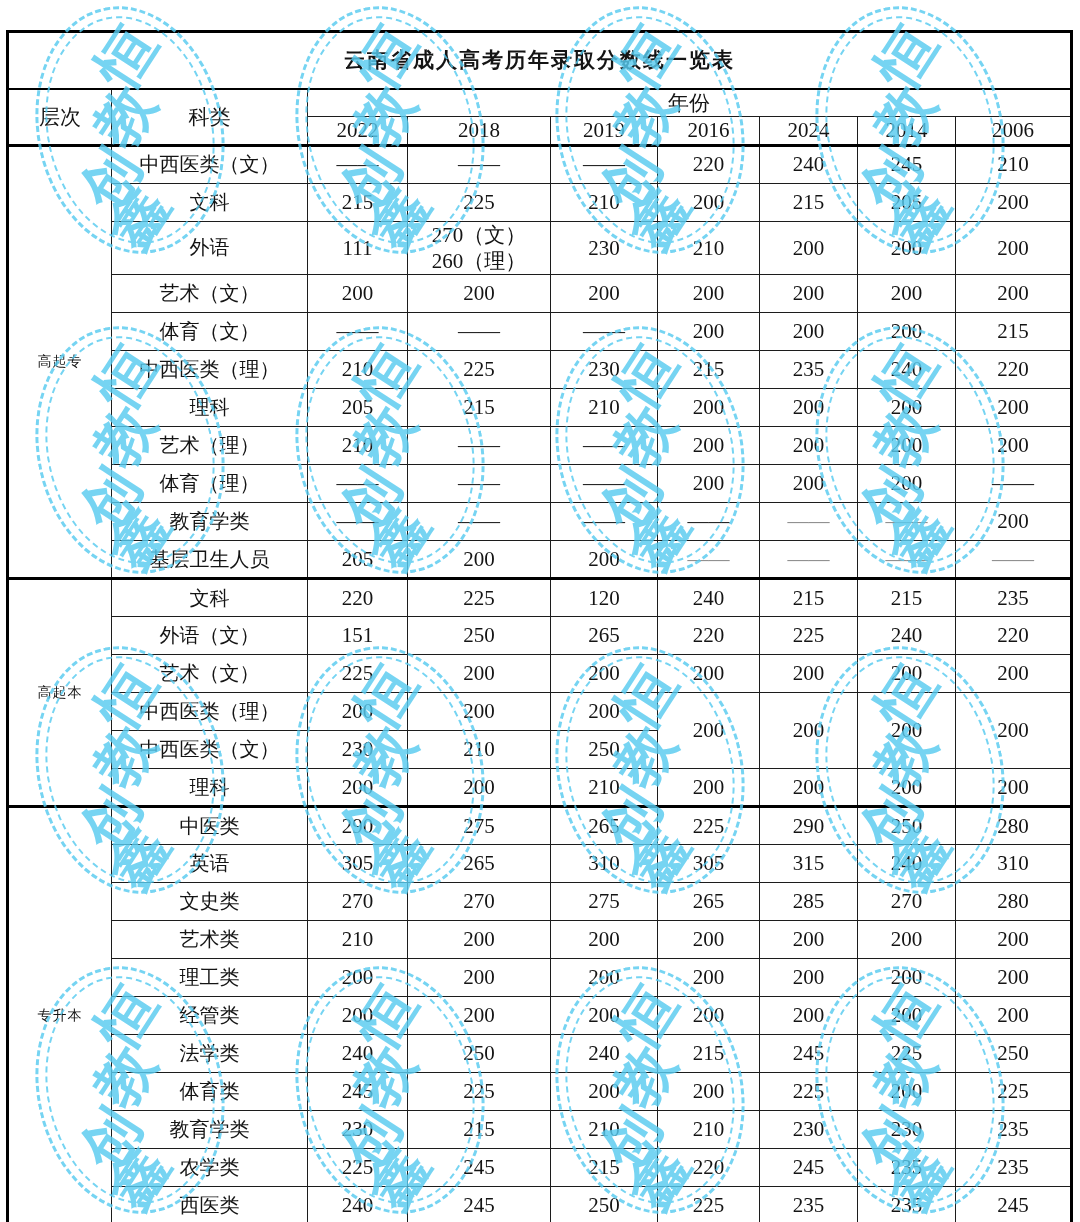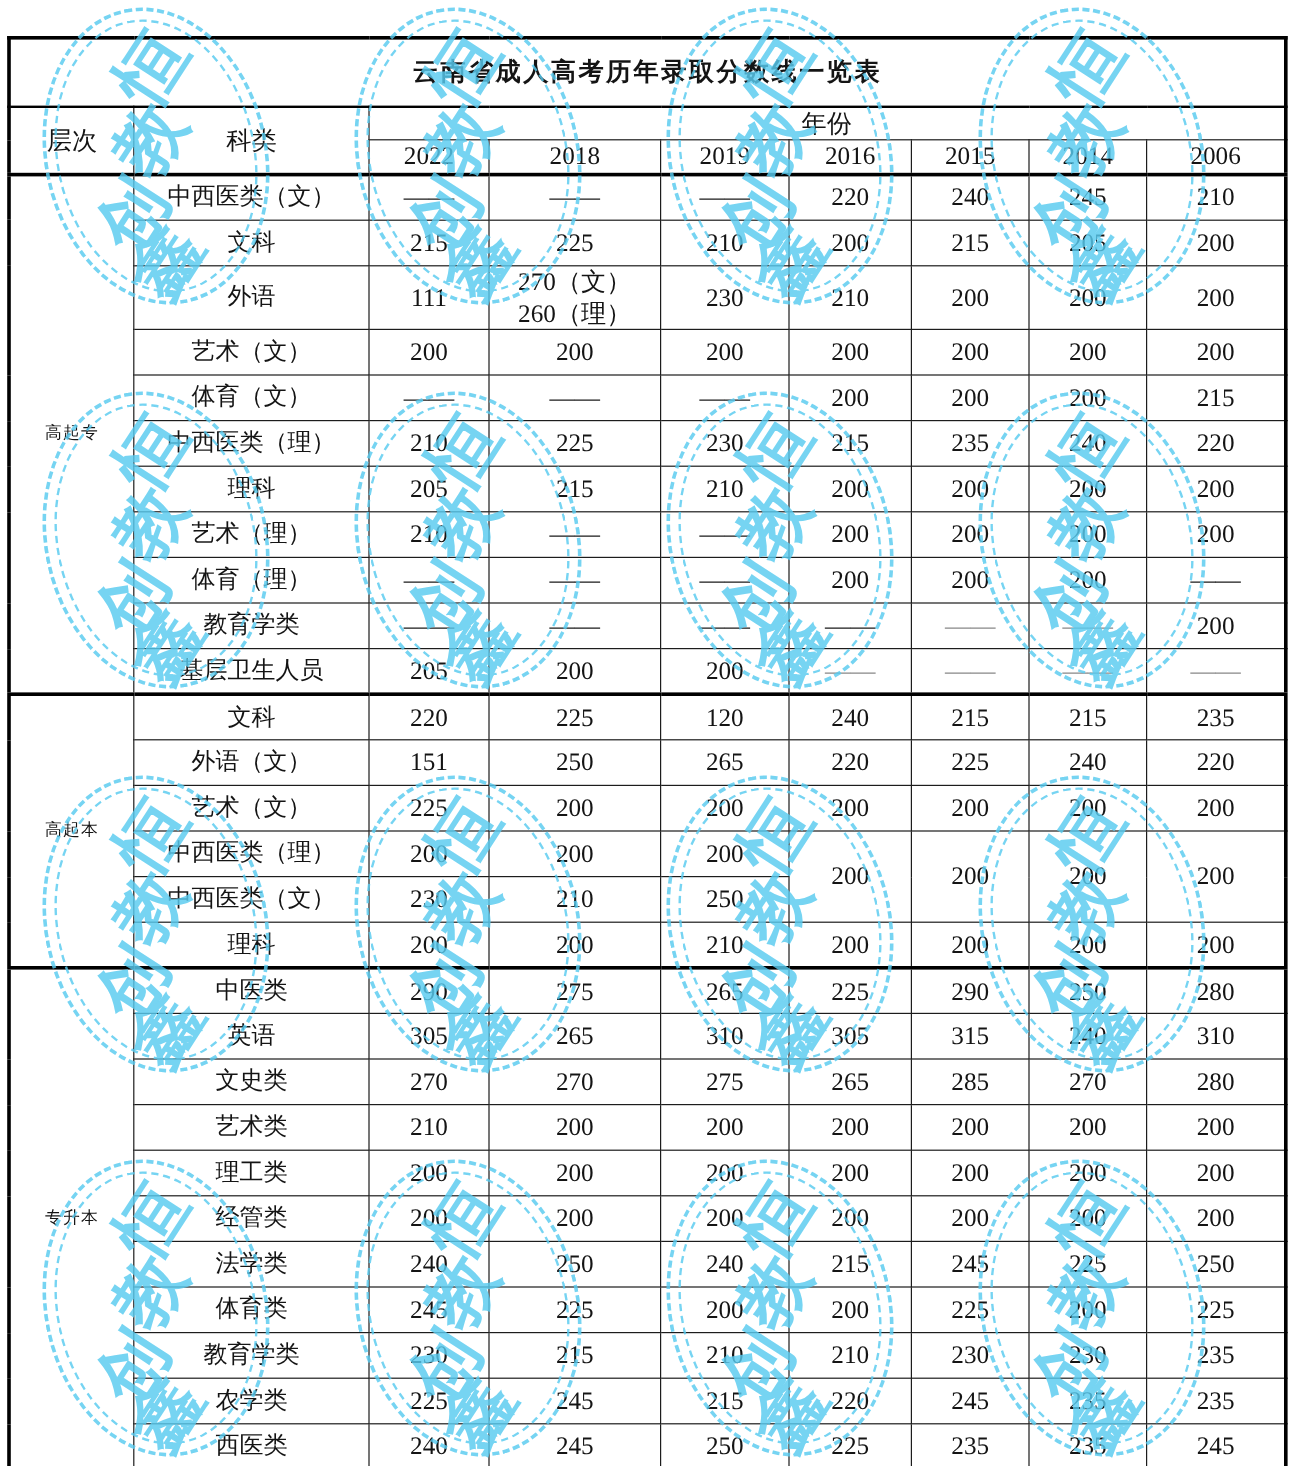--- a/index.html
+++ b/index.html
@@ -107,21 +107,21 @@
       <tr>
         <td class="corner-cell" rowspan="2">层次</td>
         <td class="corner-cell" rowspan="2">科类</td>
         <td class="year-label-cell" colspan="7">年份</td>
       </tr>
       <tr class="years-row">
         <td class="year-cell">2022</td>
         <td class="year-cell">2018</td>
         <td class="year-cell">2019</td>
         <td class="year-cell">2016</td>
-        <td class="year-cell">2015</td>
+        <td class="year-cell">2024</td>
         <td class="year-cell">2014</td>
         <td class="year-cell">2006</td>
       </tr>
     </thead>
     <tbody>
         <tr class="section-start">
           <td class="level-cell" rowspan="11">高起专</td>
           <td class="category-cell">中西医类（文）</td>
           <td class="score-cell">——</td>
           <td class="score-cell">——</td>

